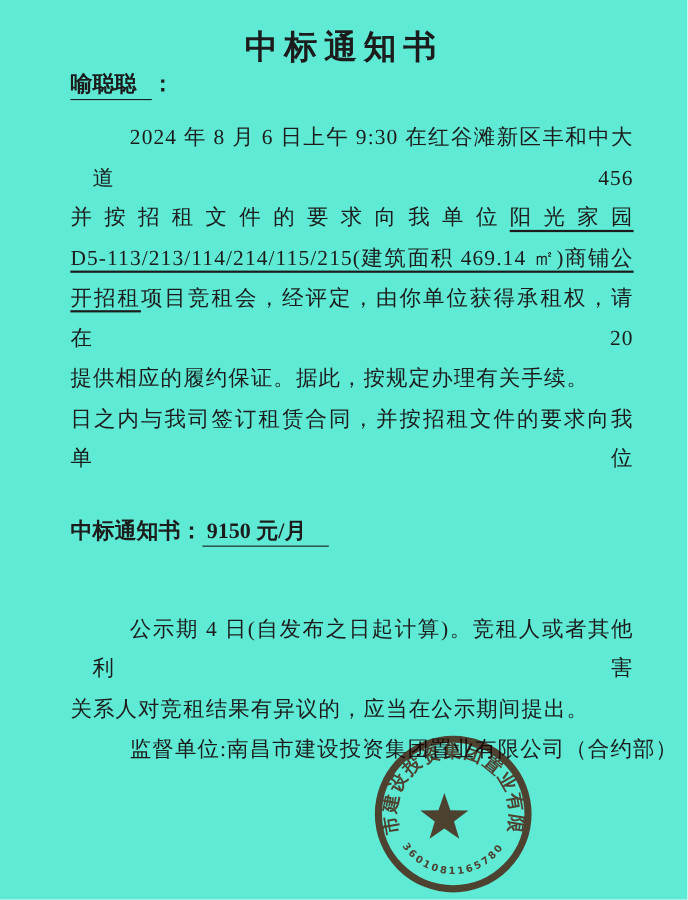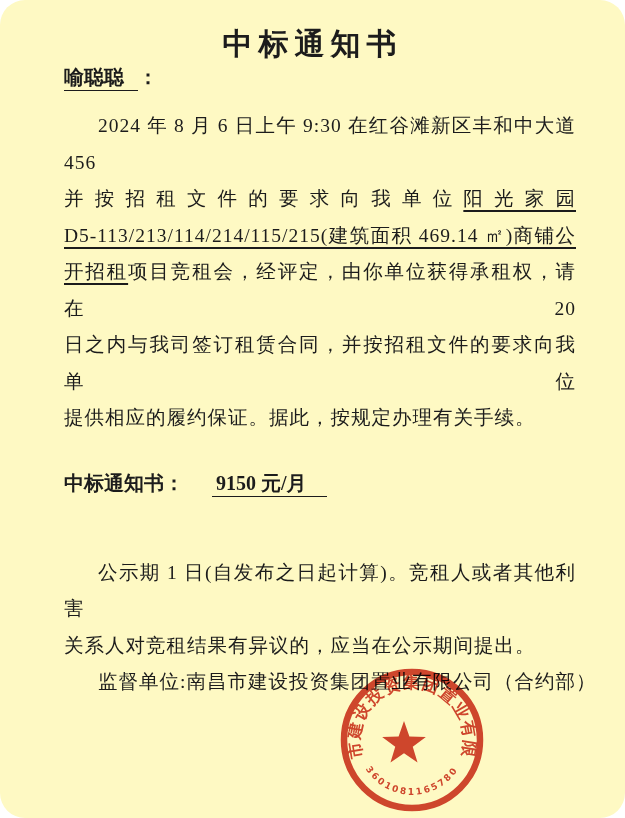--- a/index.html
+++ b/index.html
@@ -1,26 +1,25 @@
 <!DOCTYPE html>
 <html><head>
 <meta charset="utf-8">
 <style>
   html,body{margin:0;padding:0;background:#ffffff;}
   .page{
     position:relative;
     width:625px;height:818px;
     margin:0 auto;
-    background:#fef9c3;
+    background:#5eead4;
     font-family:"Liberation Serif","DejaVu Serif",serif;
     color:#1c1c1c;
     overflow:hidden;
     box-sizing:border-box;
     padding-top:24px;
-    border-radius:25px;
   }
   .title{
     text-align:center;
     font-size:30px;
     line-height:40px;
     font-weight:700;
     letter-spacing:6px;
   }
   .content{ padding:0 49px 0 64px; }
   .recipient{
@@ -37,40 +36,39 @@
     font-size:19.5px;
     line-height:36.5px;
     letter-spacing:1px;
     white-space:nowrap;
   }
   .just{
     white-space:normal;
     text-align:justify;
     text-align-last:justify;
   }
-  .indent{ text-indent:34px; }
+  .indent{ text-indent:34px;margin-left:20px; }
   .p1{ margin-top:18px; }
   .em{
     font-weight:400;
     text-decoration:underline;
     text-underline-offset:5px;
     text-decoration-thickness:1.5px;
   }
   .result{
     margin-top:33px;
     font-size:20px;
     line-height:26px;
     font-weight:700;
   }
   .result .value{
     border-bottom:1.6px solid #1c1c1c;
     padding-right:20px;
     padding-left:4px;
     padding-bottom:2px;
-    margin-left:28px;
   }
   .p2{ margin-top:59px; }
   .seal{
     position:absolute;
     left:336px;
     top:664px;
     width:152px;
     height:152px;
     mix-blend-mode:multiply;
     opacity:.92;
@@ -86,28 +84,28 @@
 
   <div class="content">
 
     <div class="recipient"><span class="name">喻聪聪</span><span>：</span></div>
 
     <div class="p1">
       <div class="line just indent">2024 年 8 月 6 日上午 9:30 在红谷滩新区丰和中大道 456</div>
       <div class="line just"><span>并按招租文件的要求向我单位</span><span class="em">阳光家园</span></div>
       <div class="line just"><span class="em">D5-113/213/114/214/115/215(建筑面积 469.14 ㎡)商铺公</span></div>
       <div class="line just"><span class="em">开招租</span><span>项目竞租会，经评定，由你单位获得承租权，请在 20</span></div>
+      <div class="line">提供相应的履约保证。据此，按规定办理有关手续。</div>
       <div class="line just">日之内与我司签订租赁合同，并按招租文件的要求向我单位</div>
-      <div class="line">提供相应的履约保证。据此，按规定办理有关手续。</div>
     </div>
 
     <div class="result"><span>中标通知书：</span><span class="value">9150 元/月</span></div>
 
     <div class="p2">
-      <div class="line just indent">公示期 1 日(自发布之日起计算)。竞租人或者其他利害</div>
+      <div class="line just indent">公示期 4 日(自发布之日起计算)。竞租人或者其他利害</div>
       <div class="line">关系人对竞租结果有异议的，应当在公示期间提出。</div>
     </div>
 
     <div class="line indent">监督单位:南昌市建设投资集团置业有限公司（合约部）</div>
 
   </div>
 
   <svg class="seal" viewBox="-76 -76 152 152" xmlns="http://www.w3.org/2000/svg">
     <circle cx="0" cy="0" r="68" fill="none" stroke="#cb3728" stroke-width="6.5"></circle>
     <path id="sealArcTop" d="M -47.1 22 A 52 52 0 1 1 47.1 22" fill="none"></path>

